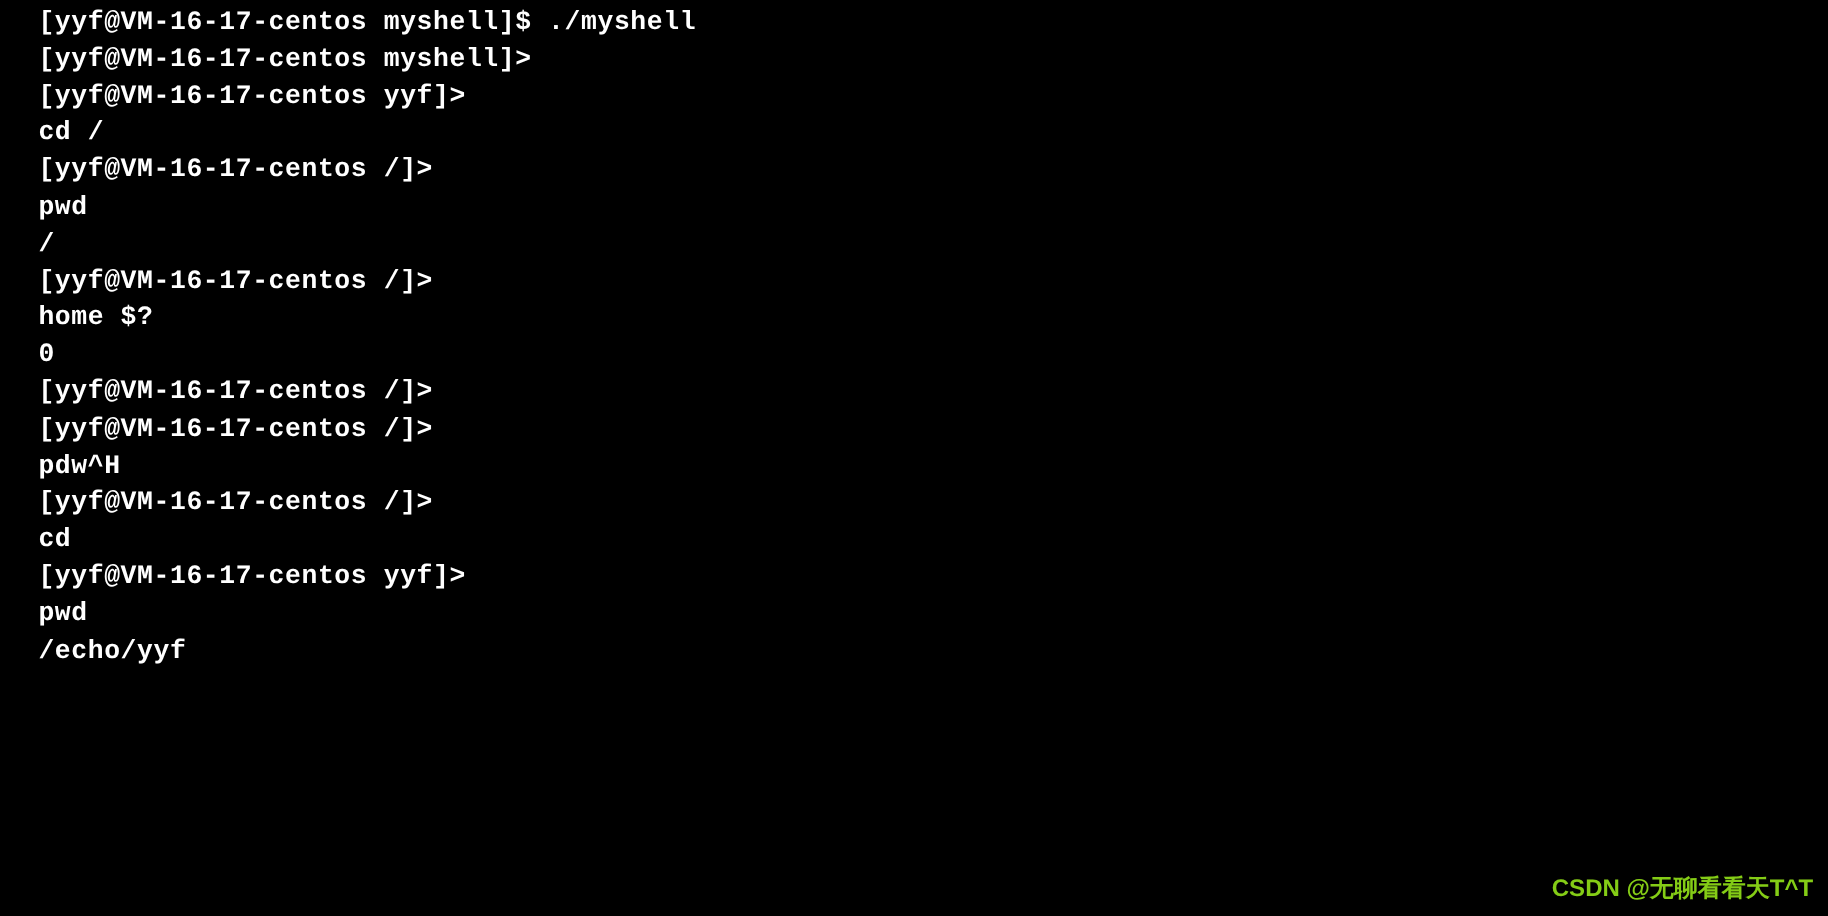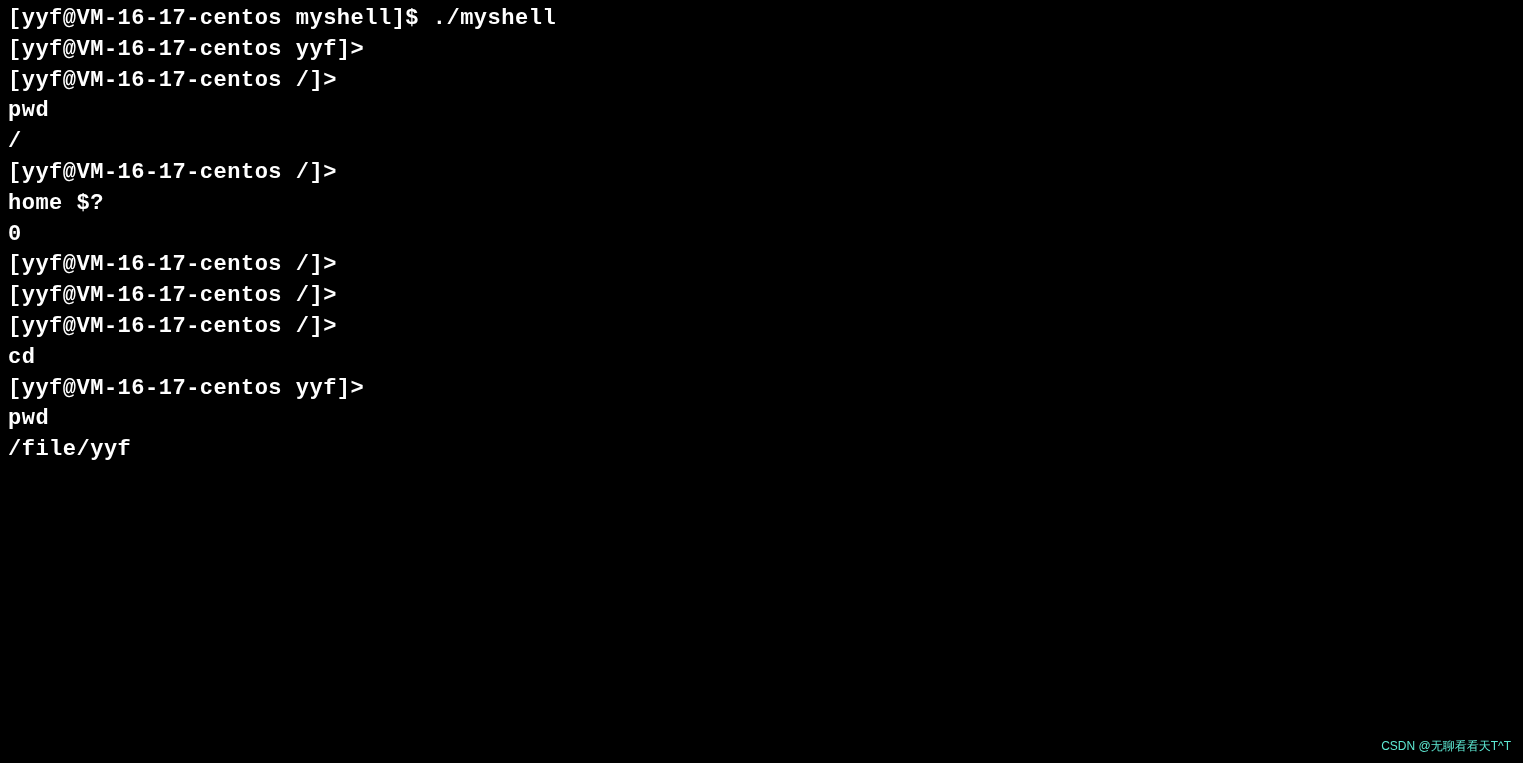--- a/index.html
+++ b/index.html
@@ -16,45 +16,49 @@
       line-height: 1.4;
       padding: 4px 8px;
       width: 1523px;
       height: 763px;
       overflow: hidden;
       position: relative;
     }
     .terminal-line {
       white-space: pre;
       letter-spacing: 0.5px;
+      margin-left: 24px;
     }
     .watermark {
       position: absolute;
       bottom: 8px;
       right: 12px;
-      color: #5eead4;
-      font-size: 12px;
-      font-weight: normal;
+      color: #84cc16;
+      font-size: 20px;
+      font-weight: bold;
       font-family: sans-serif;
     }
   </style>
 </head>
 <body>
 
 <div>
   <div class="terminal-line">[yyf@VM-16-17-centos myshell]$ ./myshell</div>
+  <div class="terminal-line">[yyf@VM-16-17-centos myshell]&gt;</div>
   <div class="terminal-line">[yyf@VM-16-17-centos yyf]&gt;</div>
+  <div class="terminal-line">cd /</div>
   <div class="terminal-line">[yyf@VM-16-17-centos /]&gt;</div>
   <div class="terminal-line">pwd</div>
   <div class="terminal-line">/</div>
   <div class="terminal-line">[yyf@VM-16-17-centos /]&gt;</div>
   <div class="terminal-line">home $?</div>
   <div class="terminal-line">0</div>
   <div class="terminal-line">[yyf@VM-16-17-centos /]&gt;</div>
   <div class="terminal-line">[yyf@VM-16-17-centos /]&gt;</div>
+  <div class="terminal-line">pdw^H</div>
   <div class="terminal-line">[yyf@VM-16-17-centos /]&gt;</div>
   <div class="terminal-line">cd</div>
   <div class="terminal-line">[yyf@VM-16-17-centos yyf]&gt;</div>
   <div class="terminal-line">pwd</div>
-  <div class="terminal-line">/file/yyf</div>
+  <div class="terminal-line">/echo/yyf</div>
 </div>
 
 <div class="watermark">CSDN @无聊看看天T^T</div>
 
 </body></html>

